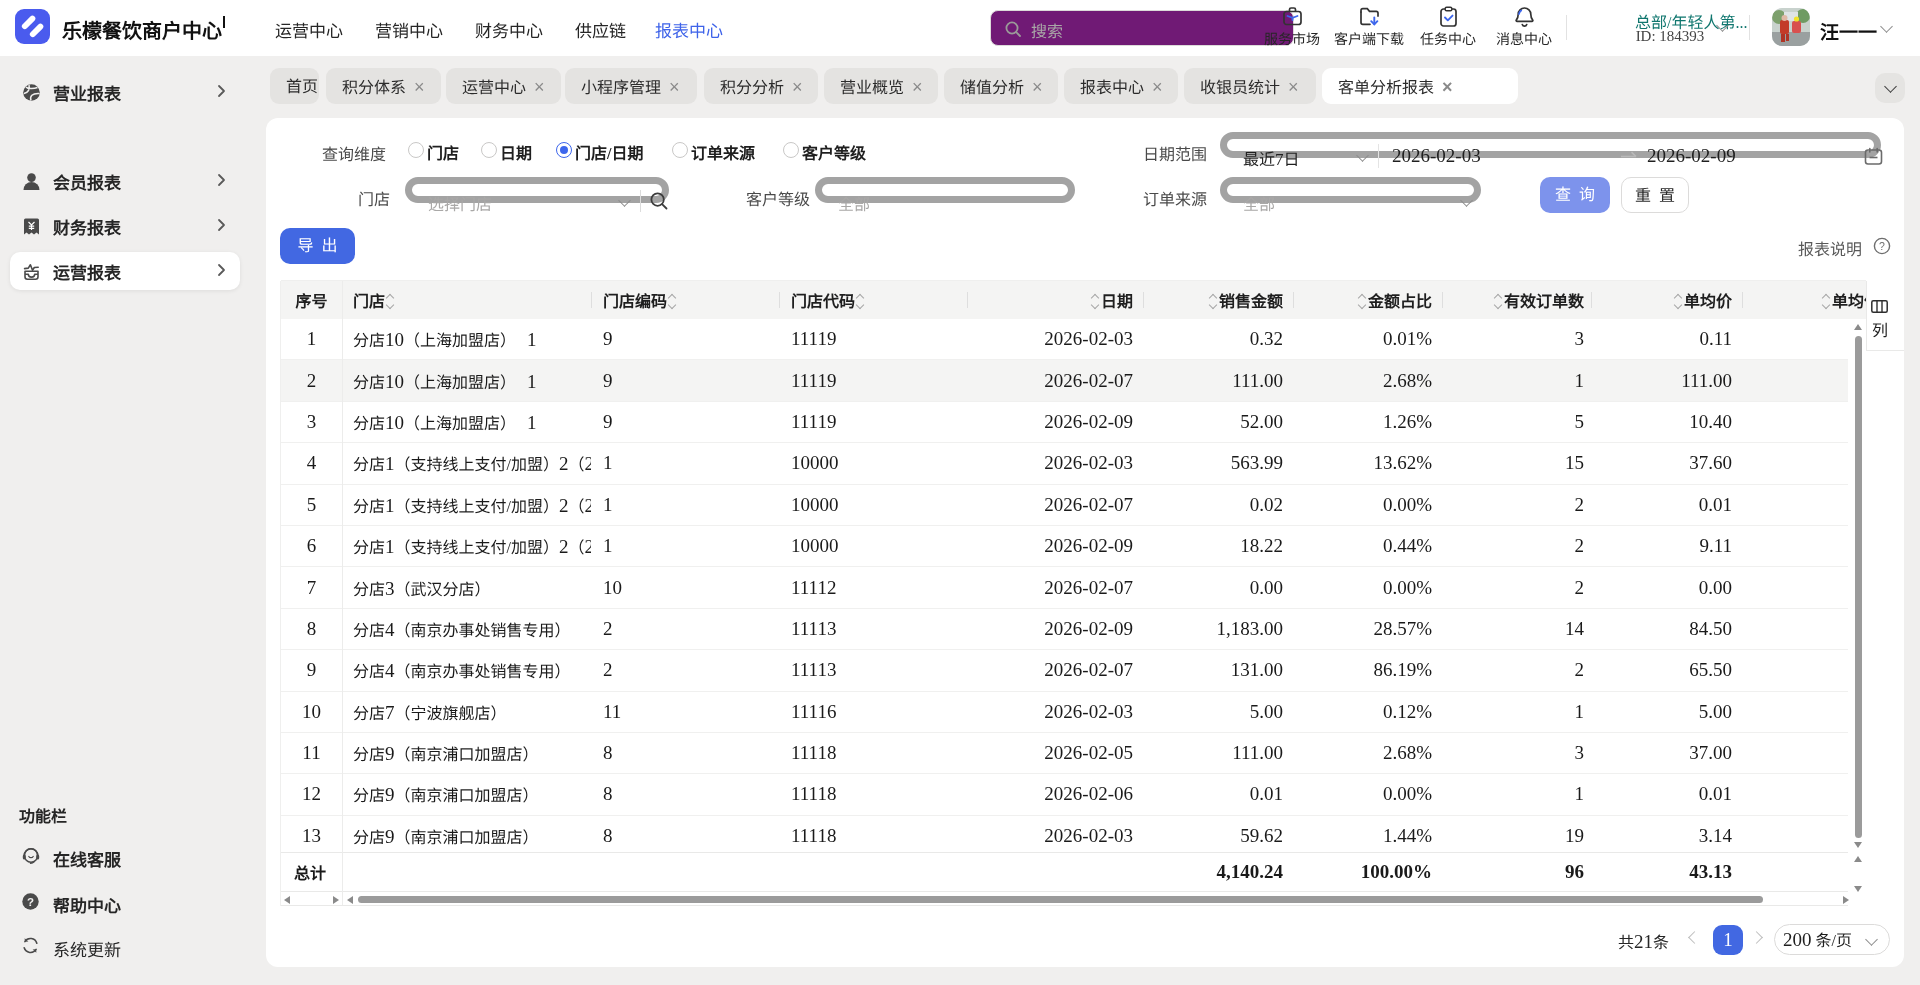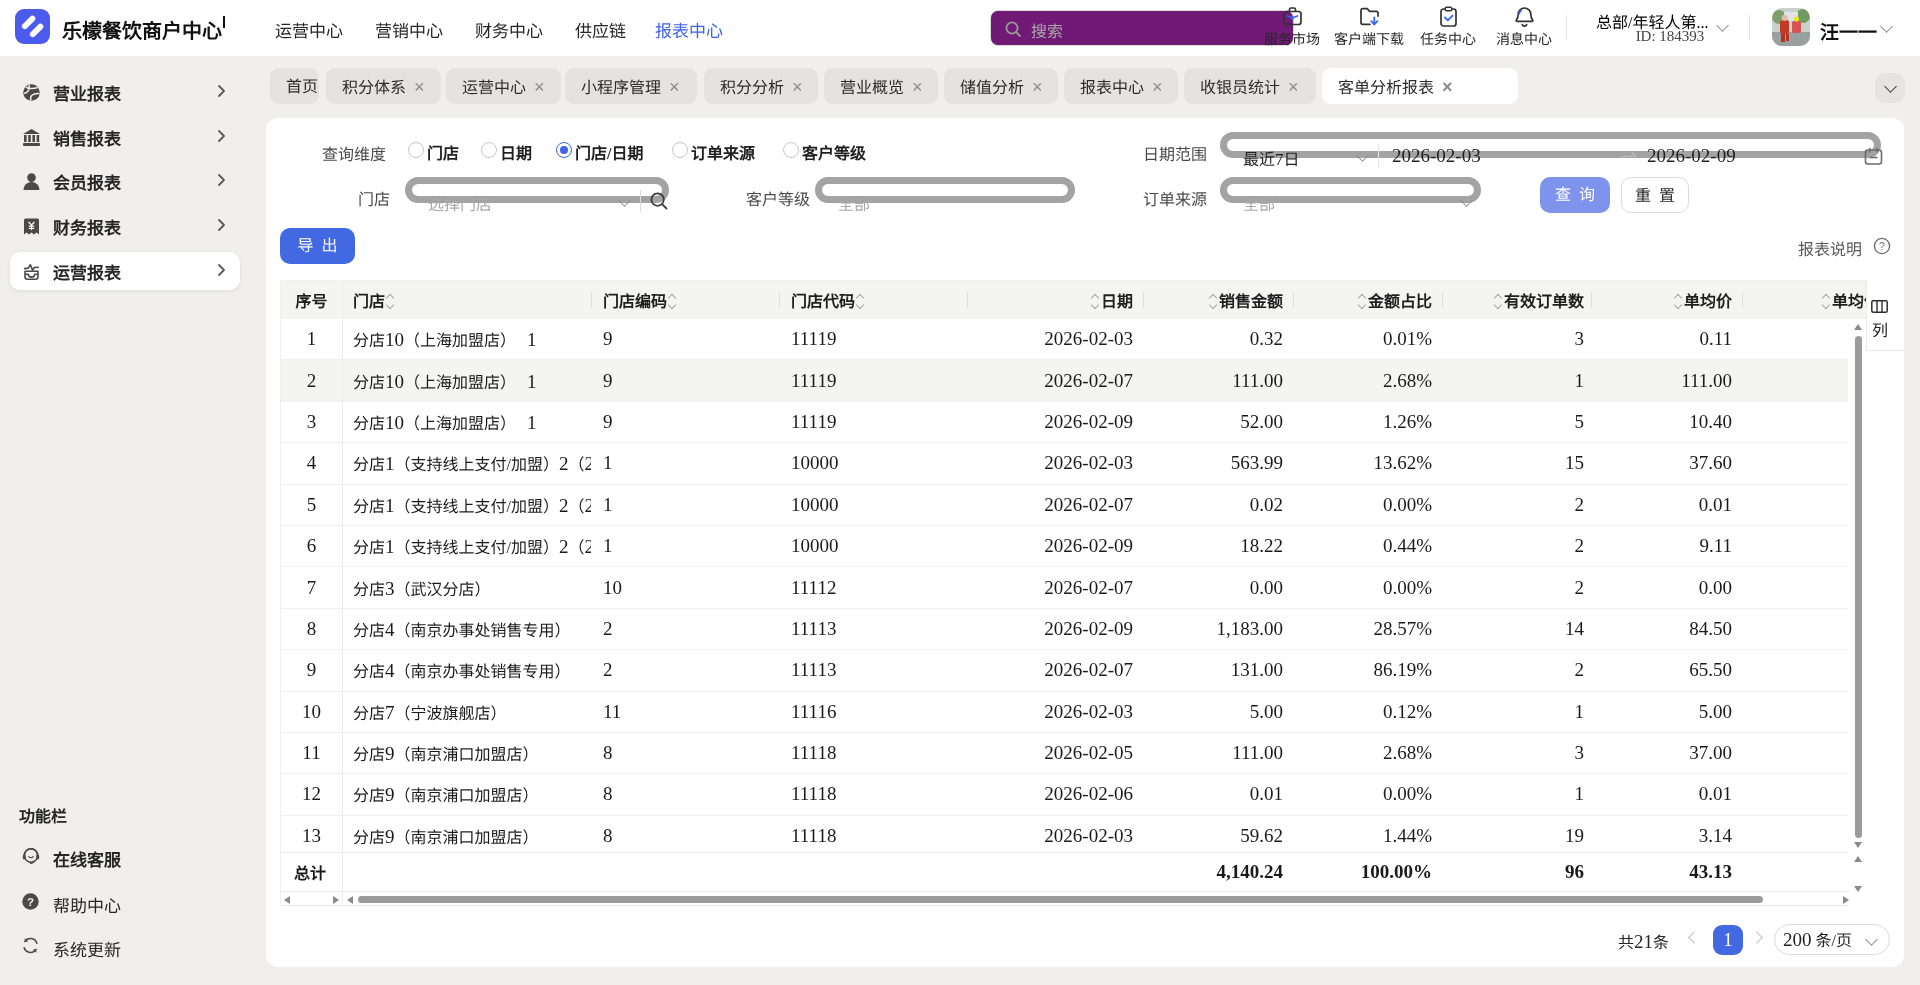--- a/index.html
+++ b/index.html
@@ -8,21 +8,21 @@
 
 #topbar{position:absolute;left:0;top:0;width:1920px;height:56px;background:#fff}
 #logo{position:absolute;left:15px;top:9px;width:35px;height:35px}
 #brand{position:absolute;left:62px;top:15px;font-size:20px;font-weight:700;color:#111}
 .navitem{position:absolute;top:17px;font-size:17px;font-weight:400;color:#262626}
 .navitem.on{color:#3e63e9}
 #search{position:absolute;left:990px;top:10px;width:304px;height:36px;border:1px solid #dcdbda;border-radius:8px;background:#701a75}
 #search .ph{position:absolute;left:40px;top:7px;font-size:16px;color:#a9a8a7}
 .tbico{position:absolute;top:5px;width:80px;text-align:center}
 .tbico .lbl{display:block;margin-top:-4px;font-size:14px;color:#262626;white-space:nowrap}
-#orgname{position:absolute;left:1596px;top:9px;width:120px;font-size:16px;color:#000000;white-space:nowrap}
+#orgname{position:absolute;left:1635px;top:9px;width:120px;font-size:16px;color:#0f766e;white-space:nowrap}
 #orgid{position:absolute;left:1612px;top:28px;width:116px;text-align:center;font-size:15px;color:#434343;font-family:"Liberation Serif",serif}
 .vdiv{position:absolute;top:15px;width:1px;height:25px;background:#e2e2e2}
 #avatar{position:absolute;left:1772px;top:8px;width:38px;height:38px;border-radius:10px;overflow:hidden}
 #uname{position:absolute;left:1820px;top:17px;font-size:19px;font-weight:600;color:#111}
 
 #sidebar{position:absolute;left:0;top:56px;width:250px;height:929px;background:#f0efee}
 .mitem{position:absolute;left:10px;width:230px;height:38px;border-radius:10px}
 .mitem .mic{position:absolute;left:12px;top:10px;width:19px;height:19px}
 .mitem .mtx{position:absolute;left:43px;top:7px;font-size:17px;font-weight:600;color:#262626}
 .mitem .chev{position:absolute;right:14px;top:11px}
@@ -154,34 +154,20 @@
 <div class="mitem" style="top:17px">
       <span class="mic"><svg width="19" height="19" viewBox="0 0 19 19" style="" xmlns="http://www.w3.org/2000/svg">
           <circle cx="9.5" cy="9.5" r="8.3" fill="#4a4a4a"></circle>
           <path d="M4 4 c2 2.5 9 1.5 11.5 0.5 M2 10.5 c4-1 6-4 5-8.5 M9 17.5 c-1.5-4 1-7.5 8.5-7" stroke="#f0efee" stroke-width="1.5" fill="none"></path>
         </svg></span>
       <span class="mtx">营业报表</span>
       <span class="chev"><svg width="9" height="14" viewBox="0 0 9 14" style="" xmlns="http://www.w3.org/2000/svg">
           <path d="M2 2 L7 7 L2 12" fill="none" stroke="#5a5a5a" stroke-width="1.8" stroke-linecap="round" stroke-linejoin="round"></path>
         </svg></span>
     </div>
-<div class="mitem" style="top:62px">
-      <span class="mic"><svg width="19" height="19" viewBox="0 0 19 19" style="" xmlns="http://www.w3.org/2000/svg">
-          <path d="M9.5 1 L18 6 H1 Z" fill="#4a4a4a"></path>
-          <rect x="2" y="7" width="2.6" height="7" fill="#4a4a4a"></rect>
-          <rect x="6.2" y="7" width="2.6" height="7" fill="#4a4a4a"></rect>
-          <rect x="10.4" y="7" width="2.6" height="7" fill="#4a4a4a"></rect>
-          <rect x="14.6" y="7" width="2.6" height="7" fill="#4a4a4a"></rect>
-          <rect x="1" y="15" width="17" height="3" rx="1" fill="#4a4a4a"></rect>
-        </svg></span>
-      <span class="mtx">销售报表</span>
-      <span class="chev"><svg width="9" height="14" viewBox="0 0 9 14" style="" xmlns="http://www.w3.org/2000/svg">
-          <path d="M2 2 L7 7 L2 12" fill="none" stroke="#5a5a5a" stroke-width="1.8" stroke-linecap="round" stroke-linejoin="round"></path>
-        </svg></span>
-    </div>
 <div class="mitem" style="top:106px">
       <span class="mic"><svg width="19" height="19" viewBox="0 0 19 19" style="" xmlns="http://www.w3.org/2000/svg">
           <circle cx="9.5" cy="5.6" r="4.3" fill="#4a4a4a"></circle>
           <path d="M1.5 18 a8 8 0 0 1 16 0 Z" fill="#4a4a4a"></path>
         </svg></span>
       <span class="mtx">会员报表</span>
       <span class="chev"><svg width="9" height="14" viewBox="0 0 9 14" style="" xmlns="http://www.w3.org/2000/svg">
           <path d="M2 2 L7 7 L2 12" fill="none" stroke="#5a5a5a" stroke-width="1.8" stroke-linecap="round" stroke-linejoin="round"></path>
         </svg></span>
     </div>
@@ -213,21 +199,21 @@
         <rect x="1.8" y="8.6" width="3" height="5" rx="1.5" fill="#4a4a4a"></rect>
         <rect x="15.2" y="8.6" width="3" height="5" rx="1.5" fill="#4a4a4a"></rect>
         <path d="M13 15.8 a4.5 4.5 0 0 1 -3.5 1.5" fill="none" stroke="#4a4a4a" stroke-width="1.4" stroke-linecap="round"></path>
         <path d="M7.8 10.5 a2.6 2.6 0 0 0 4.4 0" fill="none" stroke="#4a4a4a" stroke-width="1.3" stroke-linecap="round"></path>
       </svg></div>
     <div class="fitem" style="top:790px;left:53px;font-weight:700">在线客服</div>
 <div style="position:absolute;left:21px;top:836px;width:19px;height:19px"><svg width="19" height="19" viewBox="0 0 19 19" style="" xmlns="http://www.w3.org/2000/svg">
         <circle cx="9.5" cy="9.5" r="8.2" fill="#4a4a4a"></circle>
         <text x="9.5" y="13.6" font-size="11.5" font-weight="bold" fill="#f0efee" text-anchor="middle" font-family="Liberation Sans">?</text>
       </svg></div>
-    <div class="fitem" style="top:836px;left:53px;font-weight:400">帮助中心</div>
+    <div class="fitem" style="top:836px;left:53px;font-weight:700">帮助中心</div>
 <div style="position:absolute;left:21px;top:880px;width:19px;height:19px"><svg width="19" height="19" viewBox="0 0 19 19" style="" xmlns="http://www.w3.org/2000/svg">
         <path d="M15.8 7.2 a6.6 6.6 0 0 0 -11.9 -1.6 M3.2 11.8 a6.6 6.6 0 0 0 11.9 1.6" fill="none" stroke="#4a4a4a" stroke-width="1.6" stroke-linecap="round"></path>
         <path d="M3.6 2.2 L3.9 5.8 L7.4 5.4 Z" fill="#4a4a4a"></path>
         <path d="M15.4 16.8 L15.1 13.2 L11.6 13.6 Z" fill="#4a4a4a"></path>
       </svg></div>
     <div class="fitem" style="top:880px;left:53px;font-weight:400">系统更新</div>
 </div>
 <div class="tab" style="left:270px;width:49px"><span class="tx">首页</span></div>
 <div class="tab" style="left:326px;width:115px"><span class="tx">积分体系</span><span class="x">×</span></div>
 <div class="tab" style="left:446px;width:115px"><span class="tx">运营中心</span><span class="x">×</span></div>

